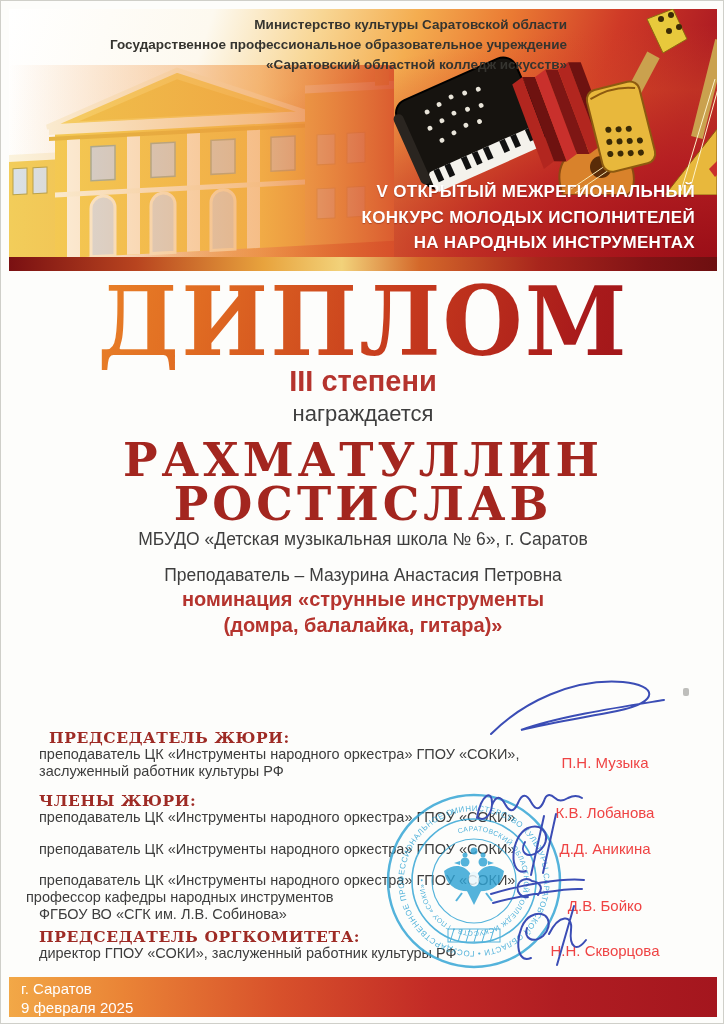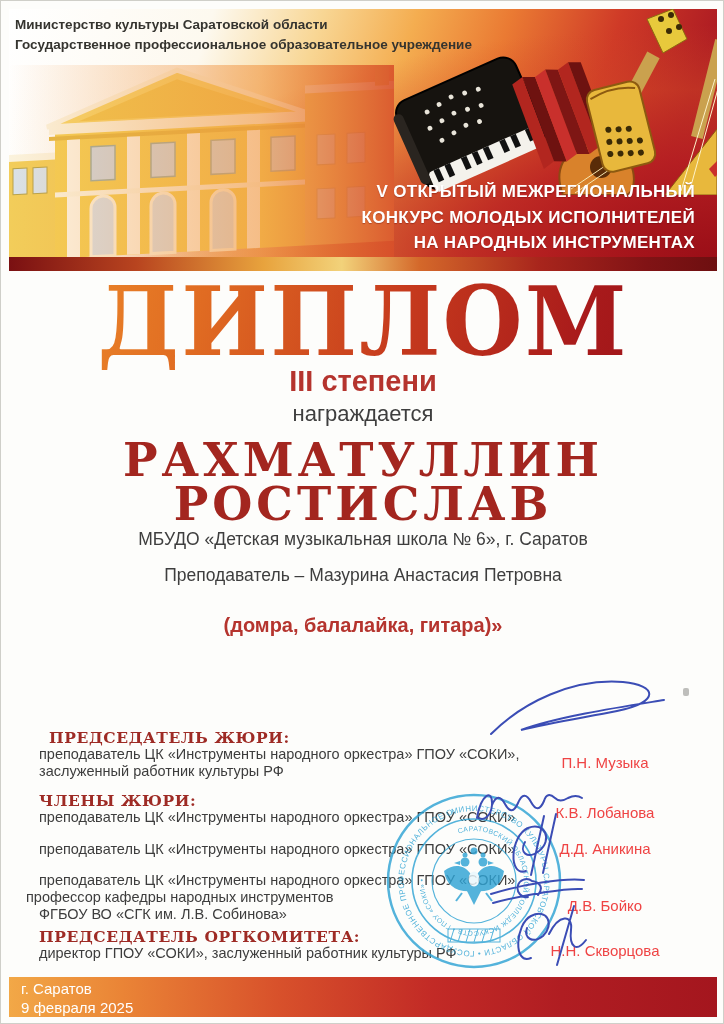--- a/index.html
+++ b/index.html
@@ -12,21 +12,21 @@
 
   
   .header {
     left:8px; top:8px; width:708px; height:248px;
     background:
       radial-gradient(120% 130% at 100% 100%, rgba(154,13,22,.9) 0%, rgba(183,31,34,.8) 30%, rgba(211,74,38,.45) 52%, rgba(236,140,60,0) 72%),
       linear-gradient(108deg, #ffffff 0%, #fdf9ef 26%, #f8d694 40%, #f4ad50 52%, #ea7a33 64%, #cf3a27 78%, #b01e23 90%, #a01a20 100%);
     overflow:hidden;
   }
   .org-lines {
-    position:absolute; left:6px; top:6px; width:552px; text-align:left;
+    position:absolute; left:6px; top:6px; width:552px; text-align:right;
     font-size:13.5px; font-weight:bold; color:#35342f; line-height:20px;
   }
   .competition {
     position:absolute; right:22px; top:170px; text-align:right;
     font-size:17px; font-weight:bold; color:#ffffff; line-height:25.5px;
     letter-spacing:.3px; text-shadow:0 1px 1px rgba(90,0,0,.35);
   }
   .stripe {
     left:8px; top:256px; width:708px; height:14px;
     background:linear-gradient(90deg,#7a1012 0%,#b8441f 18%,#e8a33d 36%,#f2d27a 47%,#d4682a 58%,#a8251c 75%,#811315 90%,#6d0f10 100%);
@@ -209,38 +209,40 @@
             <circle cx="256" cy="120" r="3"></circle>
             <circle cx="266" cy="122" r="3"></circle>
         </g>
         <path d="M236,84 q24,-8 46,0" stroke="#8c5a10" stroke-width="2" fill="none"></path>
       </g>
     </svg>
 
     <div class="org-lines">
       <div>Министерство культуры Саратовской области</div>
       <div>Государственное профессиональное образовательное учреждение</div>
+      <div>«Саратовский областной колледж искусств»</div>
     </div>
 
     <div class="competition">
       <div>V ОТКРЫТЫЙ МЕЖРЕГИОНАЛЬНЫЙ</div>
       <div>КОНКУРС МОЛОДЫХ ИСПОЛНИТЕЛЕЙ</div>
       <div>НА НАРОДНЫХ ИНСТРУМЕНТАХ</div>
     </div>
   </div>
 
   <div class="abs stripe"></div>
 
   <div class="abs t-center diploma-title">ДИПЛОМ</div>
   <div class="abs t-center degree">III степени</div>
   <div class="abs t-center awarded">награждается</div>
   <div class="abs t-center recipient rec1">РАХМАТУЛЛИН</div>
   <div class="abs t-center recipient rec2">РОСТИСЛАВ</div>
   <div class="abs t-center school">МБУДО «Детская музыкальная школа № 6», г. Саратов</div>
   <div class="abs t-center teacher">Преподаватель – Мазурина Анастасия Петровна</div>
+  <div class="abs t-center nomination nom1">номинация «струнные инструменты</div>
   <div class="abs t-center nomination nom2">(домра, балалайка, гитара)»</div>
 
   <div class="abs artifact"></div>
 
   <div class="abs jheading" style="left:48px; top:727px;text-align:center;">ПРЕДСЕДАТЕЛЬ ЖЮРИ:</div>
   <div class="abs jtext" style="left:38px; top:745px;">преподаватель ЦК «Инструменты народного оркестра» ГПОУ «СОКИ»,</div>
   <div class="abs jtext" style="left:38px; top:762px;">заслуженный работник культуры РФ</div>
   <div class="abs jname" style="left:518px; top:753px;">П.Н. Музыка</div>
 
   <div class="abs jheading" style="left:38px; top:790px;">ЧЛЕНЫ ЖЮРИ:</div>

